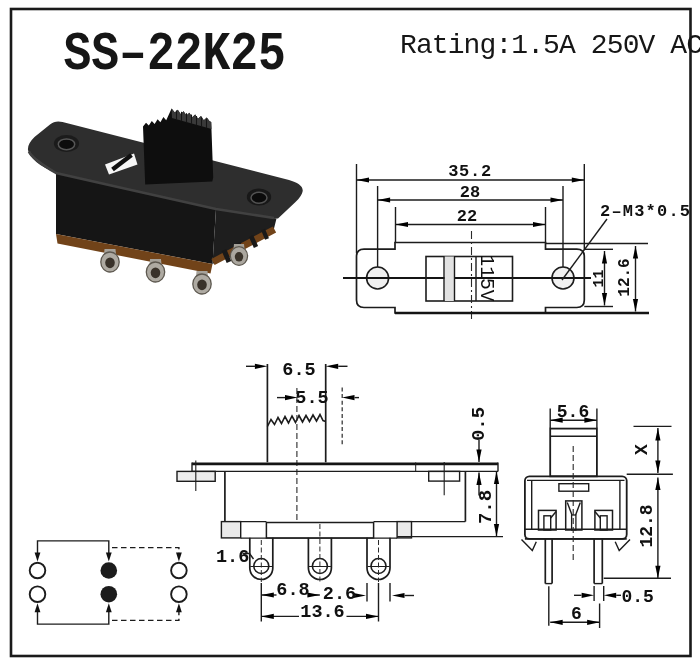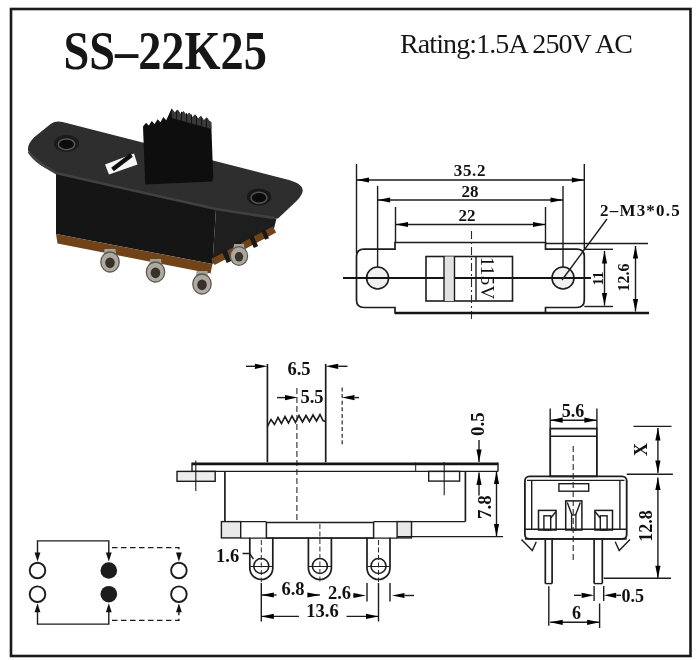--- a/index.html
+++ b/index.html
@@ -1,16 +1,16 @@
 <!DOCTYPE html>
 <html><head>
 <meta charset="utf-8">
 <style>
   html,body{margin:0;padding:0;width:700px;height:660px;background:#fff;overflow:hidden;}
-  #page{position:absolute;left:0;top:0;width:700px;height:660px;font-family:Liberation Serif, serif;}
+  #page{position:absolute;left:0;top:0;width:700px;height:660px;font-family:Liberation Mono, monospace;}
   svg{position:absolute;left:0;top:0;}
   .ln{stroke:#1c1c1c;stroke-width:1.4;fill:none;}
   .ln2{stroke:#1c1c1c;stroke-width:1.7;fill:none;}
   .dsh{stroke:#2a2a2a;stroke-width:1.1;fill:none;stroke-dasharray:6 3;}
   .dim{font-weight:700;fill:#111;}
   .ar{fill:#111;}
 </style>
 </head>
 <body>
 <div id="page">

